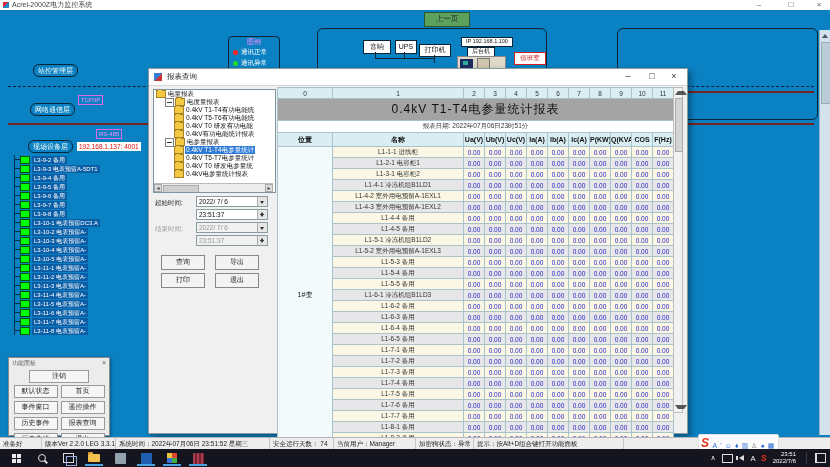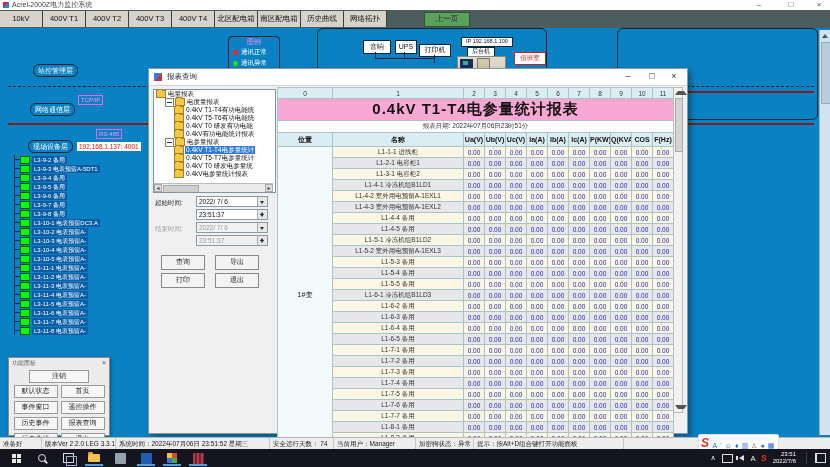--- a/index.html
+++ b/index.html
@@ -83,21 +83,21 @@
   .combo .dd::after{content:"";position:absolute;left:2px;top:4px;border-left:2.5px solid transparent;border-right:2.5px solid transparent;border-top:3px solid #333;}
   .combo .spin{position:absolute;right:0;top:0;width:9px;height:100%;background:#e6e6e6;border-left:1px solid #aaa;}
   .combo .spin::before{content:"";position:absolute;left:2px;top:2px;border-left:2.5px solid transparent;border-right:2.5px solid transparent;border-bottom:3px solid #333;}
   .combo .spin::after{content:"";position:absolute;left:2px;bottom:2px;border-left:2.5px solid transparent;border-right:2.5px solid transparent;border-top:3px solid #333;}
   .dlg-btn{position:absolute;width:42px;height:13px;background:#f3f3f3;border:1px solid #888;font-size:7px;line-height:12px;text-align:center;color:#222;}
   
   #table-wrap{position:absolute;left:128px;top:18px;width:396px;height:326px;background:#fff;}
   #report-table{border-collapse:collapse;table-layout:fixed;width:396px;}
   #report-table td{border:1px solid #a9c3cb;overflow:hidden;white-space:nowrap;padding:0;text-align:center;}
   td.cn{height:10px;background:#d9edf2;font-size:6.5px;color:#333;}
-  td.rt-title{height:21px;background:#f9a8d4;font-size:15px;font-weight:bold;color:#111;letter-spacing:1px;}
+  td.rt-title{height:21px;background:#a3a3a3;font-size:12px;font-weight:normal;color:#111;letter-spacing:1px;}
   td.rt-date{height:11px;background:#fff;font-size:6.5px;color:#333;}
   td.hd{height:13px;background:#d9edf2;font-size:7px;font-weight:bold;color:#111;}
   tr.odd td{background:#fbf7e4;}
   tr.even td{background:#e7e6e9;}
   td.name{font-size:6.5px;color:#333;height:10px;}
   td.val{font-size:6.5px;color:#2323c8;}
   td.loc{background:#f3fafc !important;font-size:7px;color:#111;}
   #dlg-vscroll{position:absolute;left:524px;top:18px;width:10px;height:326px;background:#f2f2f2;border:1px solid #bbb;box-sizing:border-box;}
   #dlg-vscroll .sb-arr{position:absolute;left:1px;width:6px;height:0;border-left:3px solid transparent;border-right:3px solid transparent;}
   #dlg-vscroll .up{top:3px;border-bottom:4px solid #555;}
@@ -148,31 +148,20 @@
 <div id="screen">
 
   <div id="win-titlebar" class="abs">
     <span class="app-icon"></span>
     <span class="ttl">Acrel-2000Z电力监控系统</span>
     <span class="win-ctrl" style="right:62px;">–</span>
     <span class="win-ctrl" style="right:30px;">□</span>
     <span class="win-ctrl" style="right:2px;">×</span>
   </div>
 
-  <div id="tab-bar" class="abs">
-      <div class="tab">10kV</div>
-      <div class="tab">400V T1</div>
-      <div class="tab">400V T2</div>
-      <div class="tab">400V T3</div>
-      <div class="tab">400V T4</div>
-      <div class="tab">北区配电箱</div>
-      <div class="tab">南区配电箱</div>
-      <div class="tab">历史曲线</div>
-      <div class="tab">网络拓扑</div>
-    </div>
   <div id="prev-btn" class="abs">上一页</div>
 
   <div id="content" class="abs">
     <div class="abs dash-line"></div>
     <div class="abs bus1"></div>
     <div class="abs bus2"></div>
 
     <div class="abs layer-box" style="left:33px;top:36px;">站控管理层</div>
     <div class="abs layer-box" style="left:30px;top:75px;">网络通信层</div>
     <div class="abs layer-box" style="left:28px;top:112px;">现场设备层</div>

